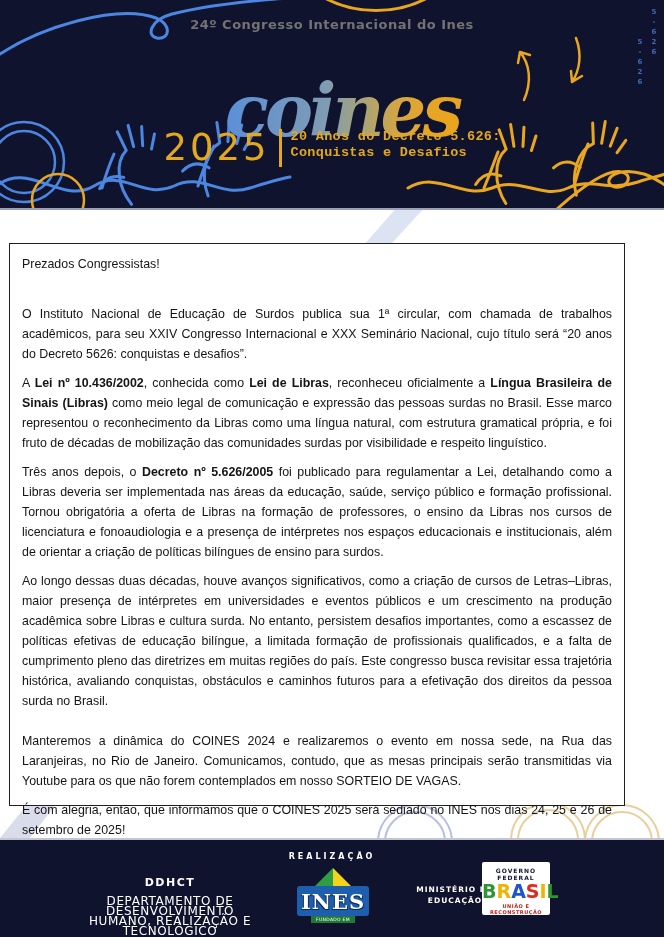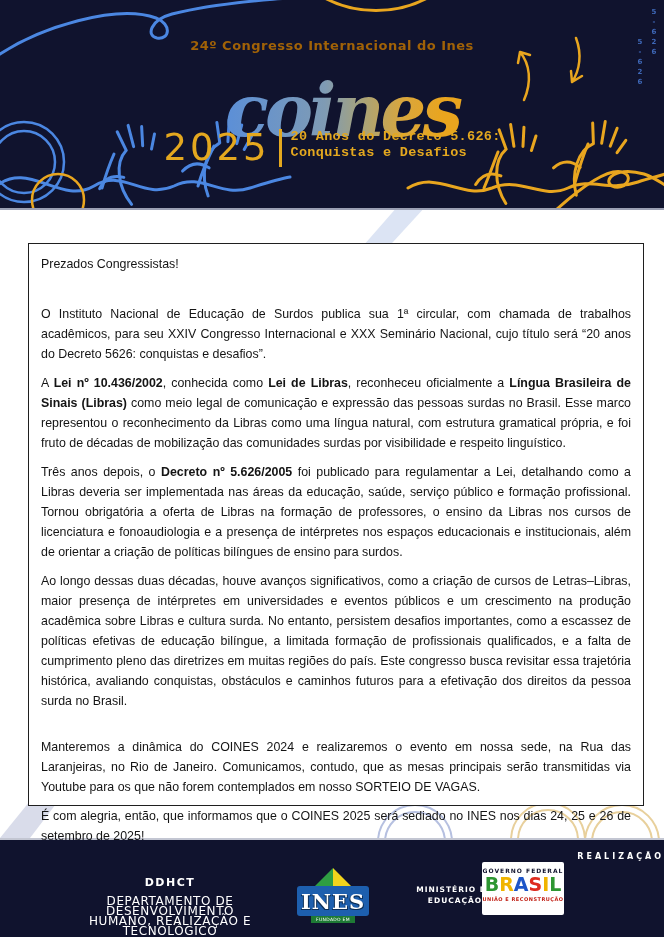--- a/index.html
+++ b/index.html
@@ -4,69 +4,69 @@
 <style>
   * { margin:0; padding:0; box-sizing:border-box; }
   html,body { width:664px; height:937px; }
   body { font-family:"Liberation Sans", sans-serif; background:#ffffff; }
   .page { position:relative; width:664px; height:937px; overflow:hidden; background:#fff; }
 
   
   .hero { position:relative; width:664px; height:210px; background:#10132e; border-bottom:2px solid #9ba0b4; overflow:hidden; }
   .hero-art { position:absolute; left:0; top:0; }
   .hero-titles { position:absolute; top:16px; left:0; right:0; text-align:center;
-    color:#a16207; font-size:13px; font-weight:600; letter-spacing:.5px; line-height:17px;
-    font-family:"DejaVu Sans", sans-serif;margin-top:21px; }
+    color:#737373; font-size:13px; font-weight:600; letter-spacing:.5px; line-height:17px;
+    font-family:"DejaVu Sans", sans-serif; }
   .vcode { position:absolute; writing-mode:vertical-rl; text-orientation:upright;
     color:#3e68b8; font-size:7px; font-weight:bold; letter-spacing:2px;
     font-family:"DejaVu Sans", sans-serif; }
   .vcode1 { right:6px; top:8px; }
   .vcode2 { right:20px; top:38px; }
   .year-row { position:absolute; top:129px; left:0; right:0; display:flex;
     justify-content:center; align-items:flex-start; gap:9px; color:#e4a81f; }
   .year { font-size:37px; letter-spacing:3px; font-family:"DejaVu Sans", sans-serif; line-height:38px; }
   .bar { width:3px; height:38px; background:#e4a81f; }
   .subtitle { font-size:13.5px; font-weight:bold; line-height:16px; letter-spacing:.3px;
     font-family:Liberation Mono, monospace; text-align:left; }
 
   
   .body-area { position:relative; width:664px; height:628px; background:#fff; }
   .deco-svg { position:absolute; left:0; top:0; pointer-events:none; }
-  .letter-box { position:absolute; left:28px; top:33px; width:616px; height:563px;
+  .letter-box { position:absolute; left:9px; top:33px; width:616px; height:563px;
     background:#fff; border:1px solid #1f1f1f; padding:10px 12px; z-index:2;
     color:#141414; font-size:12.4px; line-height:20px; text-align:justify; }
   .salutation { text-align:left; margin-bottom:30px; }
   .para { margin-bottom:9px; }
-  .gap-lg { margin-top:26px; }
+  .gap-lg { margin-top:20px; }
   .b { font-weight:bold;margin-top:48px; }
 
   
   .footer { position:relative; width:664px; height:99px; background:#10132e;
     border-top:2px solid #c3c6d2; color:#fff; font-family:"DejaVu Sans", sans-serif; }
-  .realizacao { position:absolute; top:12px; left:0; width:100%; text-align:right;
+  .realizacao { position:absolute; top:12px; left:0; width:100%; text-align:center;
     font-size:8px; font-weight:bold; letter-spacing:3px; }
   .ddhct { position:absolute; left:55px; top:36px; width:230px; text-align:center; }
   .ddhct-acronym { font-size:11px; font-weight:bold; letter-spacing:1.5px; margin-bottom:7px; }
   .ddhct-name { font-size:12px; letter-spacing:.6px; line-height:10px; }
   .mec { position:absolute; left:400px; top:44px; width:110px; text-align:center;
     font-size:7.5px; font-weight:bold; letter-spacing:1px; line-height:11px; }
 
   .ines-logo { position:absolute; left:297px; top:28px; width:72px; height:62px; }
   .ines-diamond { position:absolute; left:14px; top:0; width:44px; height:44px;
     clip-path:polygon(50% 0, 100% 50%, 50% 100%, 0 50%);
     background:linear-gradient(90deg,#2f9e43 0 50%, #f2d41c 50% 100%); }
   .ines-plate { position:absolute; left:0; top:18px; width:72px; height:30px;
     background:#1d5fae; border-radius:3px; display:flex; align-items:center; justify-content:center; }
   .ines-word { font-family:"DejaVu Serif", serif; font-weight:bold; font-size:21px;
     color:#fff; letter-spacing:1px; text-shadow:1px 1px 0 #0c2f57, -1px 1px 0 #0c2f57; }
   .ines-banner { position:absolute; left:14px; top:48px; width:44px; height:7px;
     background:#1e7a35; color:#fff; font-size:4.5px; line-height:7px; text-align:center;
     letter-spacing:.3px; overflow:hidden; }
 
-  .gov-logo { position:absolute; left:482px; top:22px; width:82px; height:53px;
+  .gov-logo { position:absolute; left:482px; top:22px; width:68px; height:53px;
     background:#fff; border-radius:2px; text-align:center; color:#10132e; padding-top:5px; }
   .gov-top { font-size:6px; font-weight:bold; letter-spacing:1px; }
   .brasil-word { font-size:19px; font-weight:bold; line-height:20px; letter-spacing:0; }
   .brasil-word span:nth-child(1){color:#2d9632}
   .brasil-word span:nth-child(2){color:#f0b400}
   .brasil-word span:nth-child(3){color:#1d55c8}
   .brasil-word span:nth-child(4){color:#de2b1e}
   .brasil-word span:nth-child(5){color:#f0b400}
   .brasil-word span:nth-child(6){color:#2d9632}
   .gov-bottom { font-size:5px; font-weight:bold; color:#c22217; letter-spacing:.5px; margin-top:2px; }

